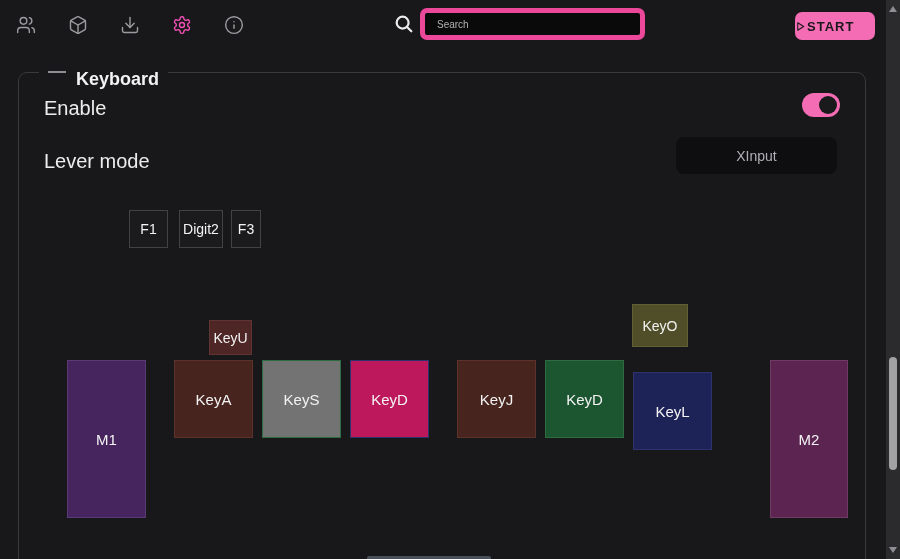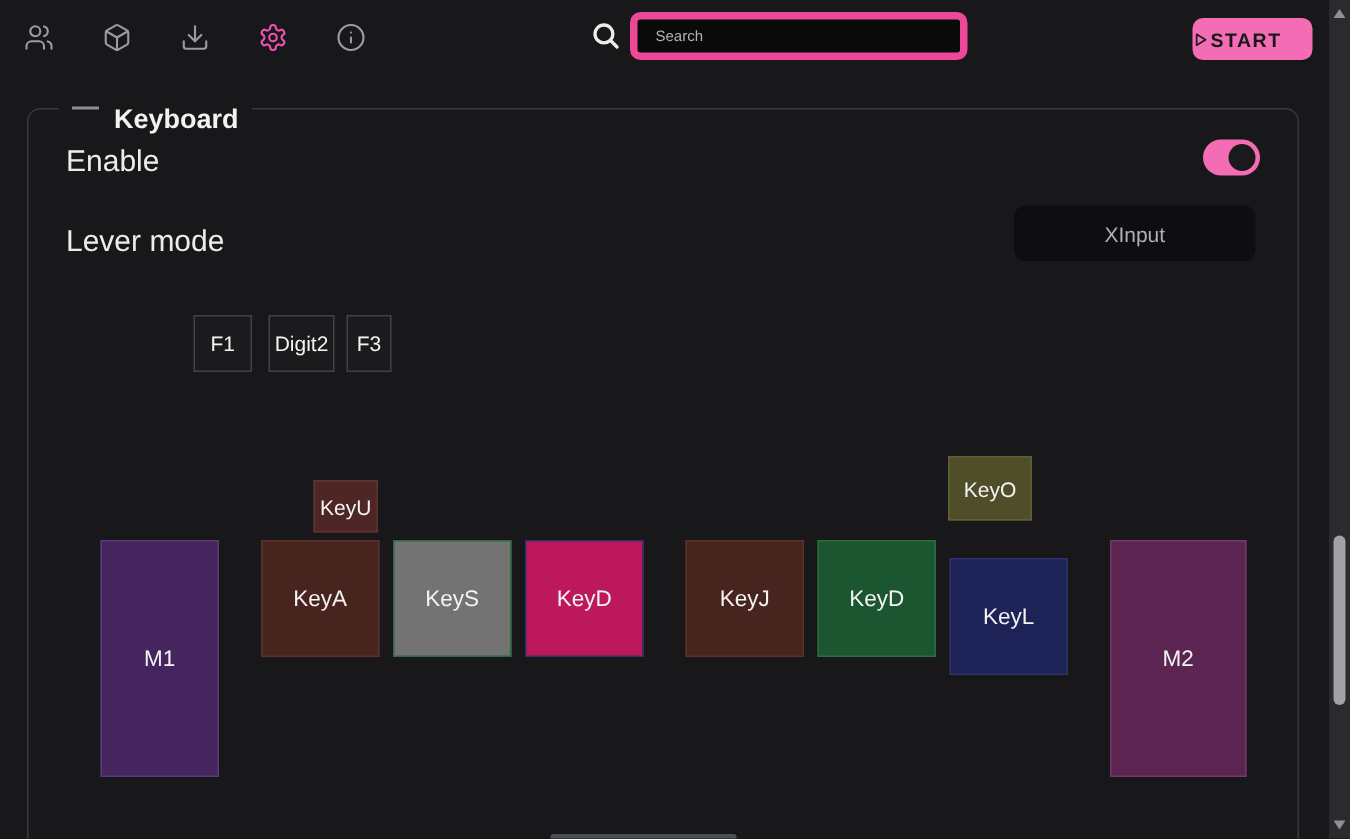--- a/index.html
+++ b/index.html
@@ -161,21 +161,21 @@
 <div class="key" style="left: 209px; top: 320px; width: 43px; height: 35px; background-color: rgb(78, 38, 38); border-color: rgb(97, 51, 49);">KeyU</div>
 <div class="key" style="left: 632px; top: 304px; width: 56px; height: 43px; background-color: rgb(79, 78, 41); border-color: rgb(97, 96, 52);">KeyO</div>
 
 <div class="key big" style="left: 67px; top: 360px; width: 79px; height: 158px; background-color: rgb(70, 37, 95); border-color: rgb(90, 58, 118);">M1</div>
 <div class="key big" style="left: 174px; top: 360px; width: 79px; height: 78px; background-color: rgb(72, 36, 31); border-color: rgb(92, 50, 43);">KeyA</div>
 <div class="key big" style="left: 262px; top: 360px; width: 79px; height: 78px; background-color: #737373; border-color: rgb(45, 107, 65);">KeyS</div>
 <div class="key big" style="left: 350px; top: 360px; width: 79px; height: 78px; background-color: #be185d; border-color: rgb(46, 51, 110);">KeyD</div>
 <div class="key big" style="left: 457px; top: 360px; width: 79px; height: 78px; background-color: rgb(72, 36, 31); border-color: rgb(92, 50, 43);">KeyJ</div>
 <div class="key big" style="left: 545px; top: 360px; width: 79px; height: 78px; background-color: rgb(28, 86, 48); border-color: rgb(45, 107, 65);">KeyD</div>
 <div class="key big" style="left: 633px; top: 372px; width: 79px; height: 78px; background-color: rgb(29, 34, 87); border-color: rgb(46, 51, 110);">KeyL</div>
-<div class="key big" style="left: 740px; top: 360px; width: 91px; height: 158px; background-color: rgb(92, 36, 81); border-color: rgb(111, 58, 100);">M2</div>
+<div class="key big" style="left: 770px; top: 360px; width: 78px; height: 158px; background-color: rgb(92, 36, 81); border-color: rgb(111, 58, 100);">M2</div>
 
 <div class="bottom-partial"></div>
 
 <div class="scrollbar">
   <div class="sb-arrow sb-arrow-up">
       <span class="tri-up"></span>
     </div>
   <div class="sb-thumb" style="background-color: rgb(162, 162, 164);"></div>
   <div class="sb-arrow sb-arrow-down">
       <span class="tri-down"></span>

